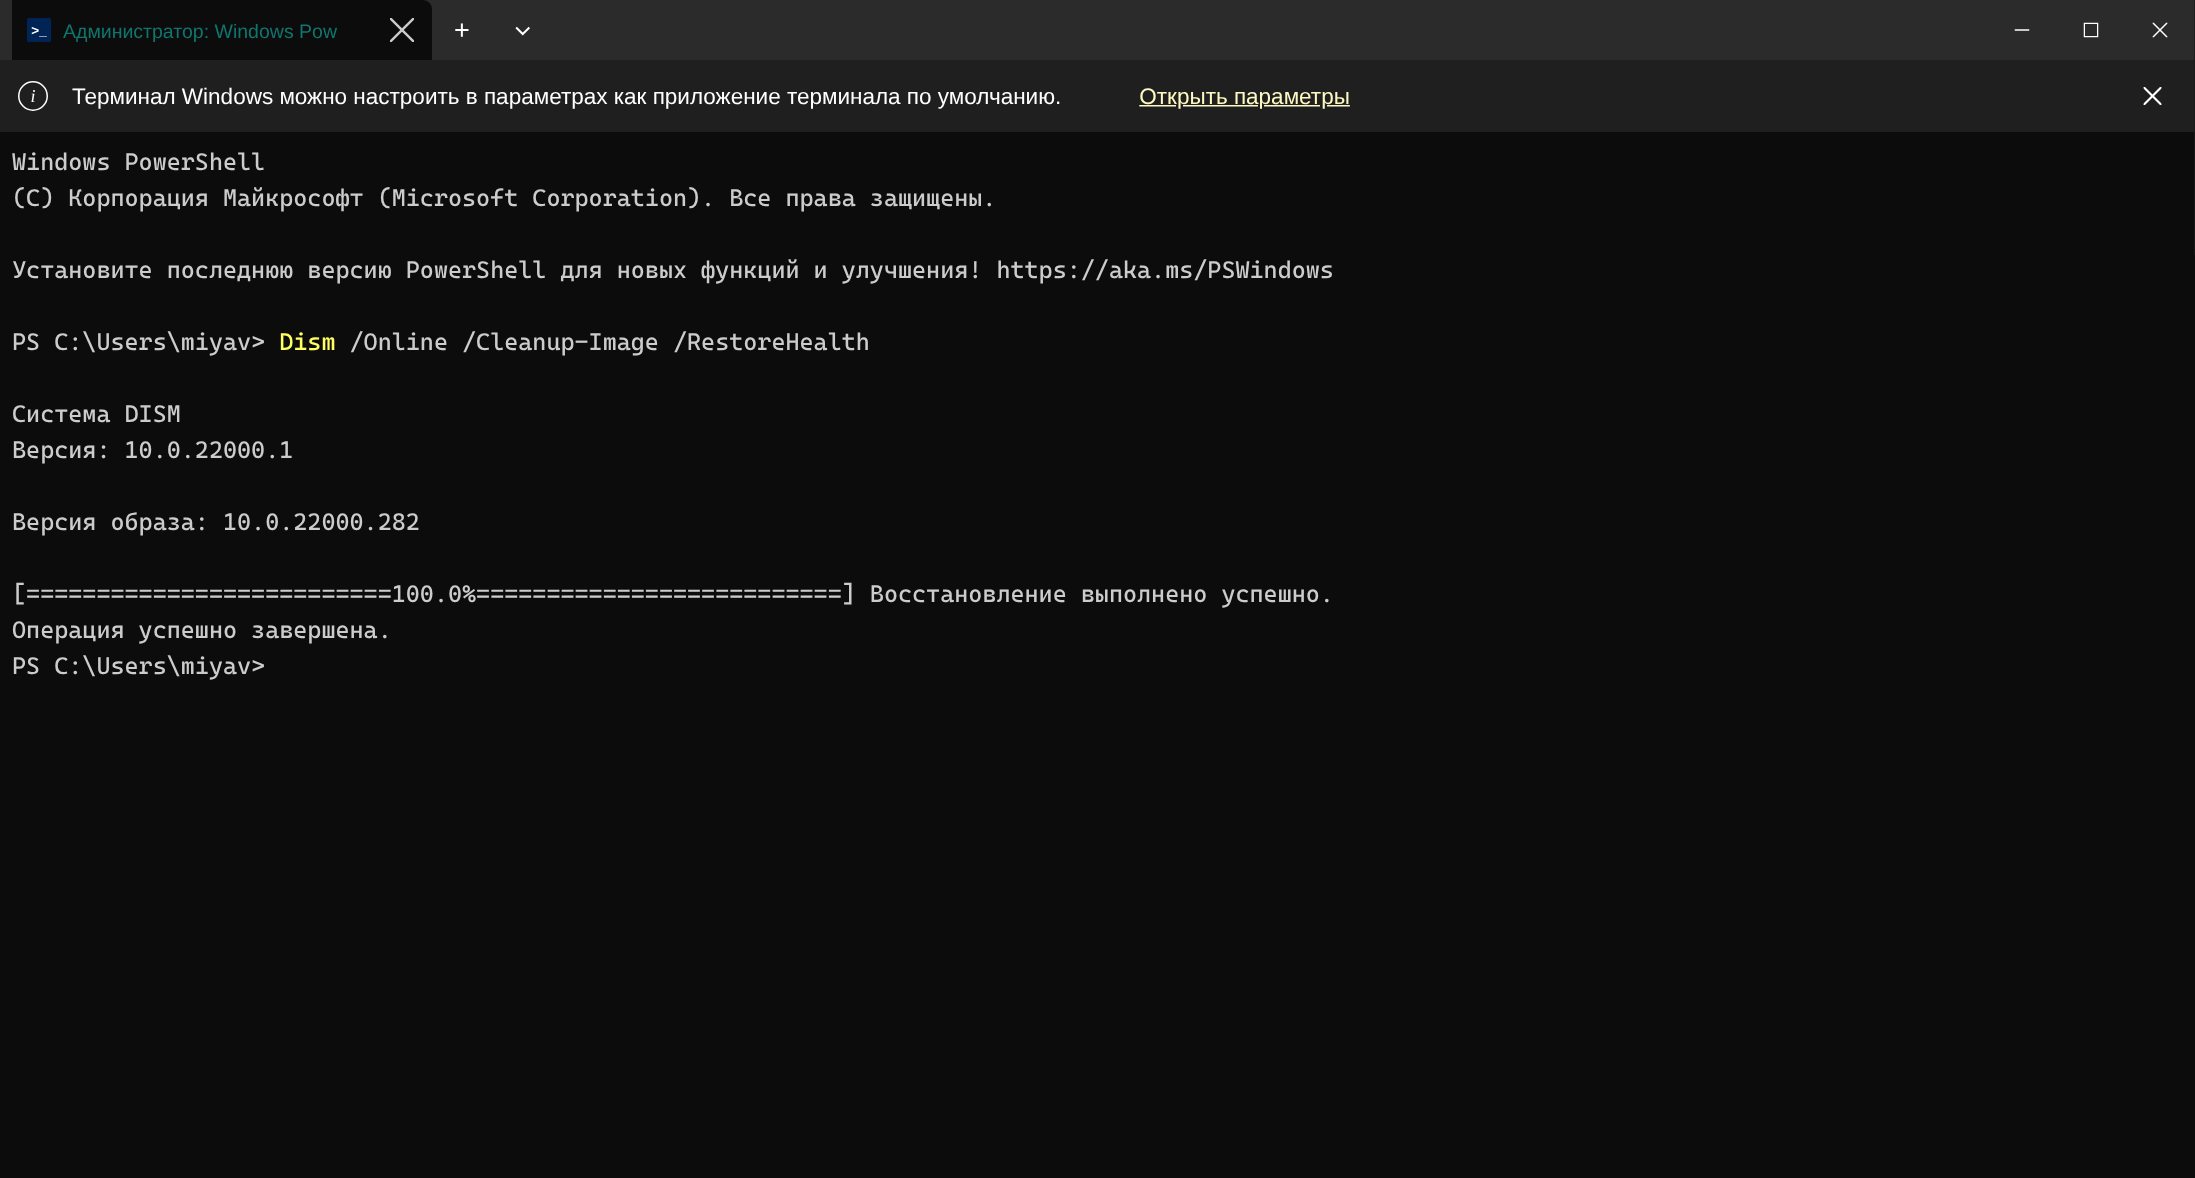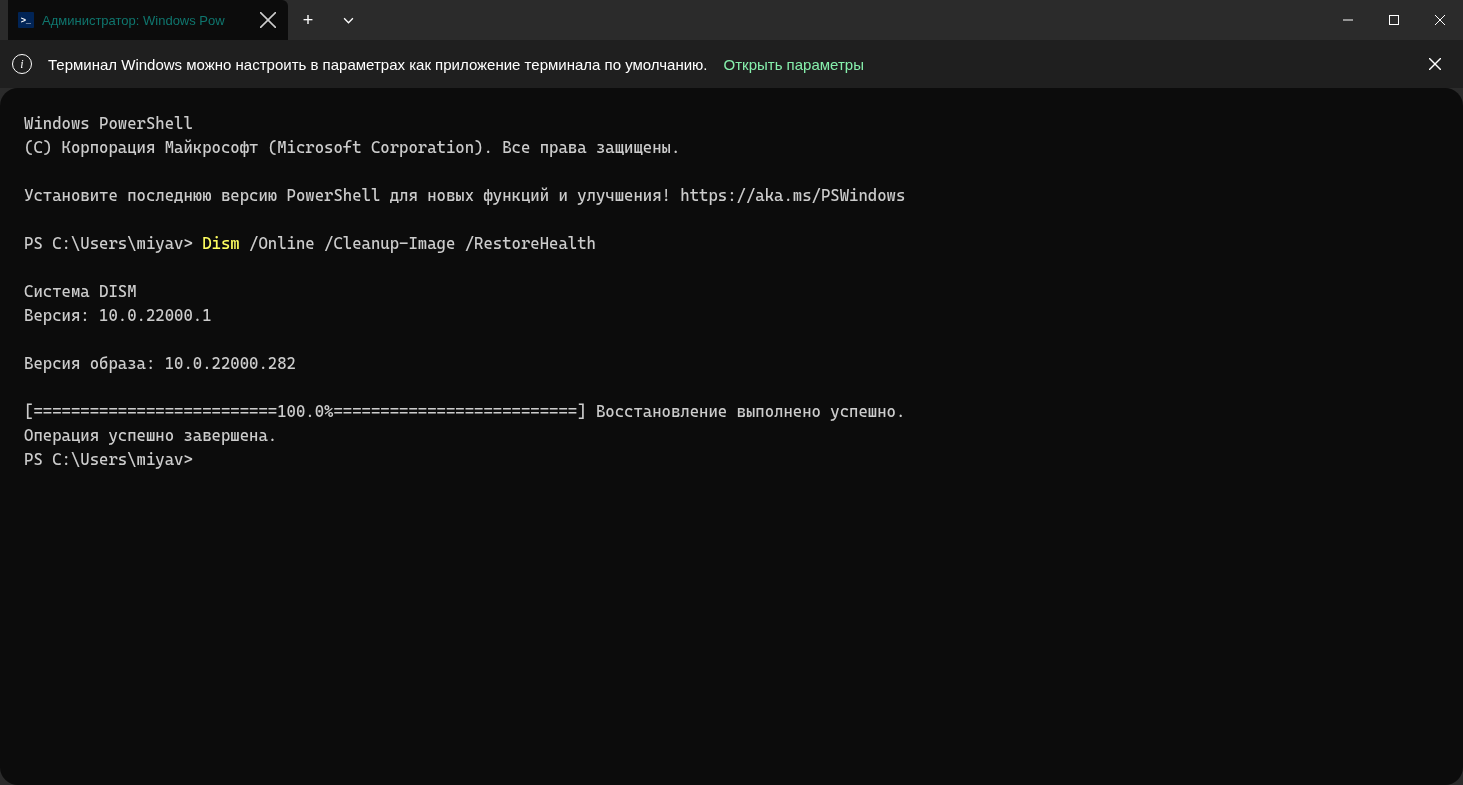--- a/index.html
+++ b/index.html
@@ -125,49 +125,50 @@
       font-size: 12px;
       font-style: italic;
       font-family: Georgia, serif;
       flex-shrink: 0;
     }
     .info-text {
       white-space: nowrap;
       text-align: center;
     }
     .info-link {
-      color: #86efac;
+      color: #fef9c3;
+      text-decoration: underline;
       cursor: pointer;
       white-space: nowrap;
+      margin-left: 36px;
     }
     .info-close {
       margin-left: auto;
       width: 32px;
       height: 32px;
       display: flex;
       align-items: center;
       justify-content: center;
       color: #fff;
       cursor: pointer;
     }
     .info-close svg {
       width: 12px;
       height: 12px;
     }
     .terminal {
       flex: 1;
       background: #0c0c0c;
-      padding: 24px;
+      padding: 8px;
       font-family: "Cascadia Mono", "Consolas", monospace;
       font-size: 16px;
       line-height: 24px;
       color: #cccccc;
       white-space: pre;
       overflow: hidden;
-      border-radius: 18px;
     }
     .cmd-highlight {
       color: #ffff60;
     }
   </style>
 </head>
 <body>
 
 <div class="titlebar">
   <div class="tab">

